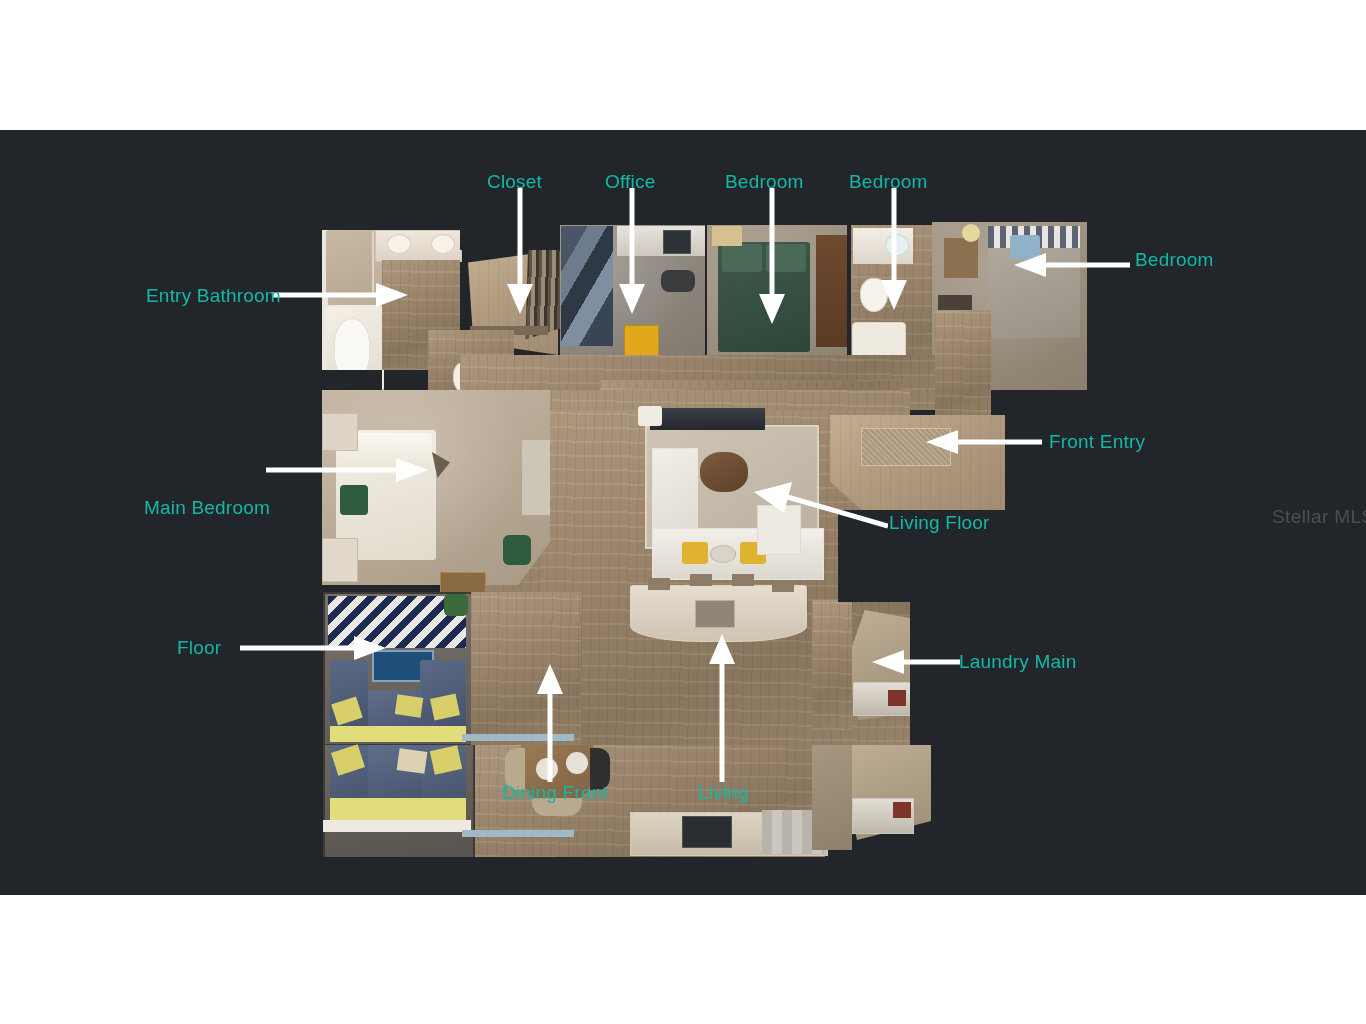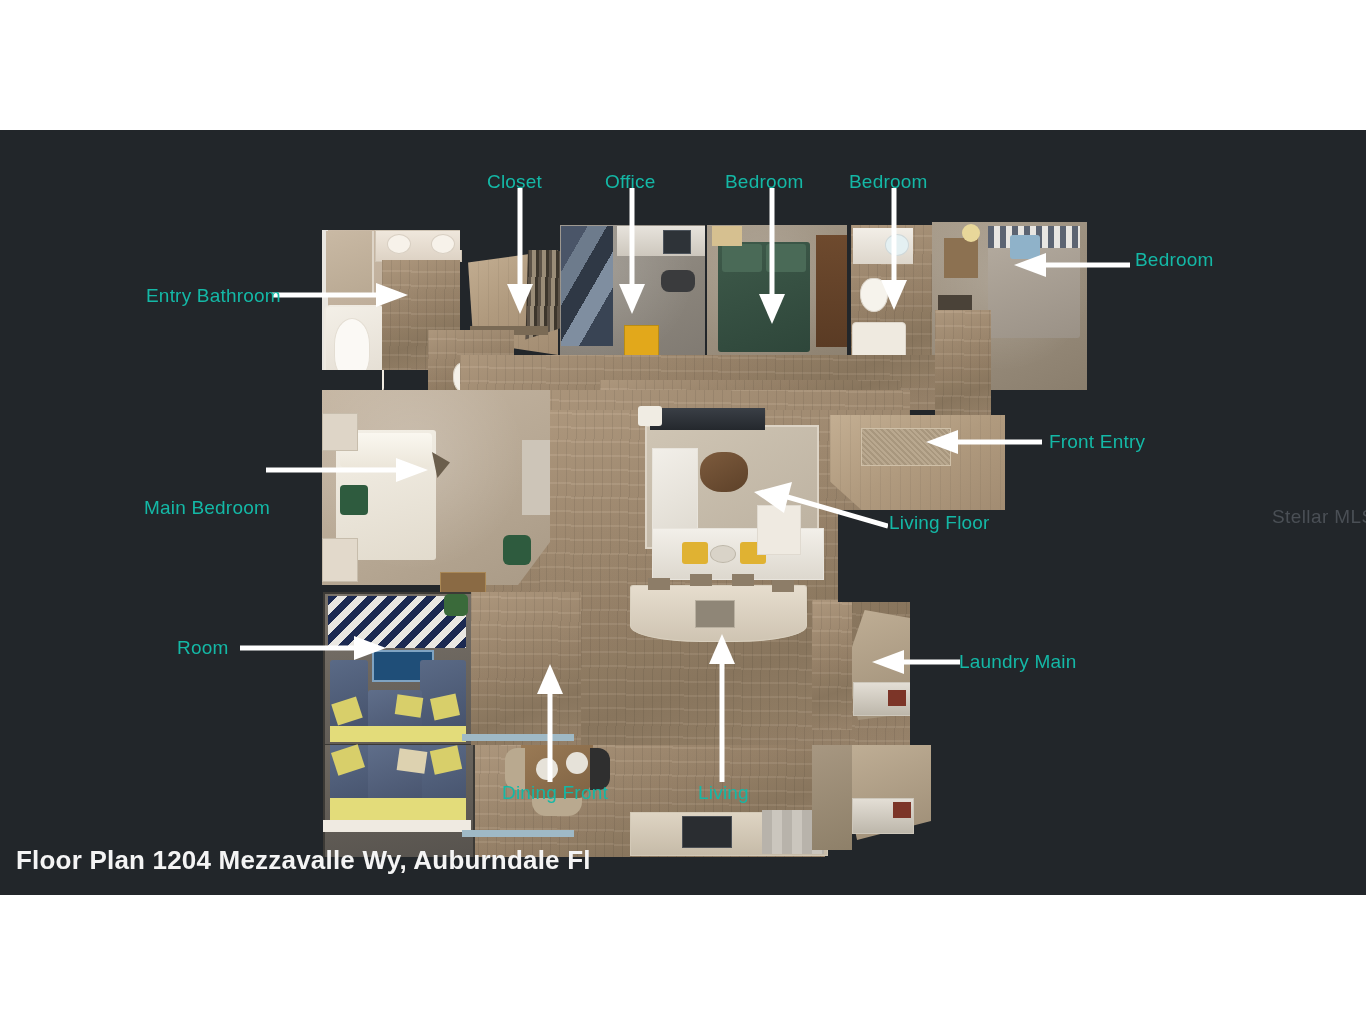--- a/index.html
+++ b/index.html
@@ -361,26 +361,25 @@
     <div class="label" style="left:849px;top:41px;">Bedroom</div>
 
     <div class="label" style="left:1135px;top:119px;">Bedroom</div>
 
     <div class="label" style="left:1049px;top:301px;">Front Entry</div>
 
     <div class="label" style="left:889px;top:382px;">Living Floor</div>
 
     <div class="label" style="left:144px;top:343px;margin-top:24px;">Main Bedroom</div>
 
-    <div class="label" style="left:177px;top:507px;">Room</div>
+    <div class="label" style="left:177px;top:507px;">Floor</div>
 
     <div class="label" style="left:959px;top:521px;">Laundry Main</div>
 
     <div class="label" style="left:502px;top:652px;">Dining Front</div>
 
     <div class="label" style="left:698px;top:652px;">Living</div>
 
     <div class="watermark" style="left:1272px;top:376px;">Stellar MLS</div>
 
-    <div class="title" style="left:16px;top:715px;">Floor Plan 1204 Mezzavalle Wy, Auburndale Fl</div>
 
   </div>
 </div>
 
 </body></html>

